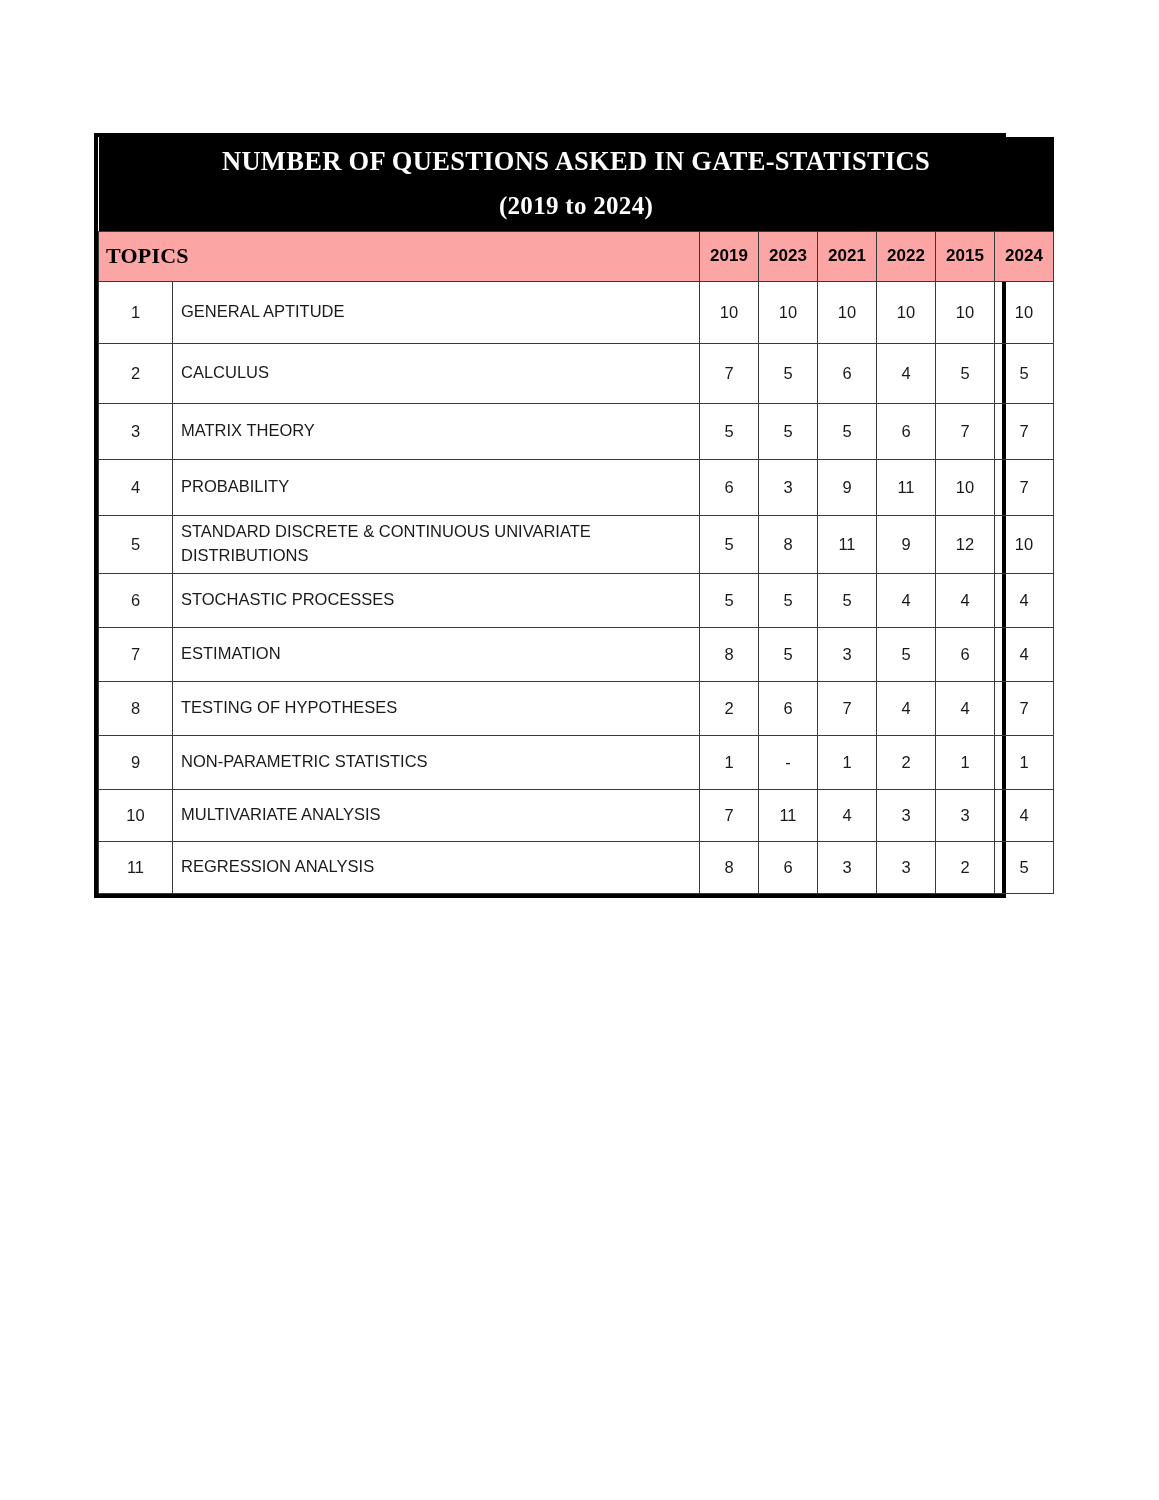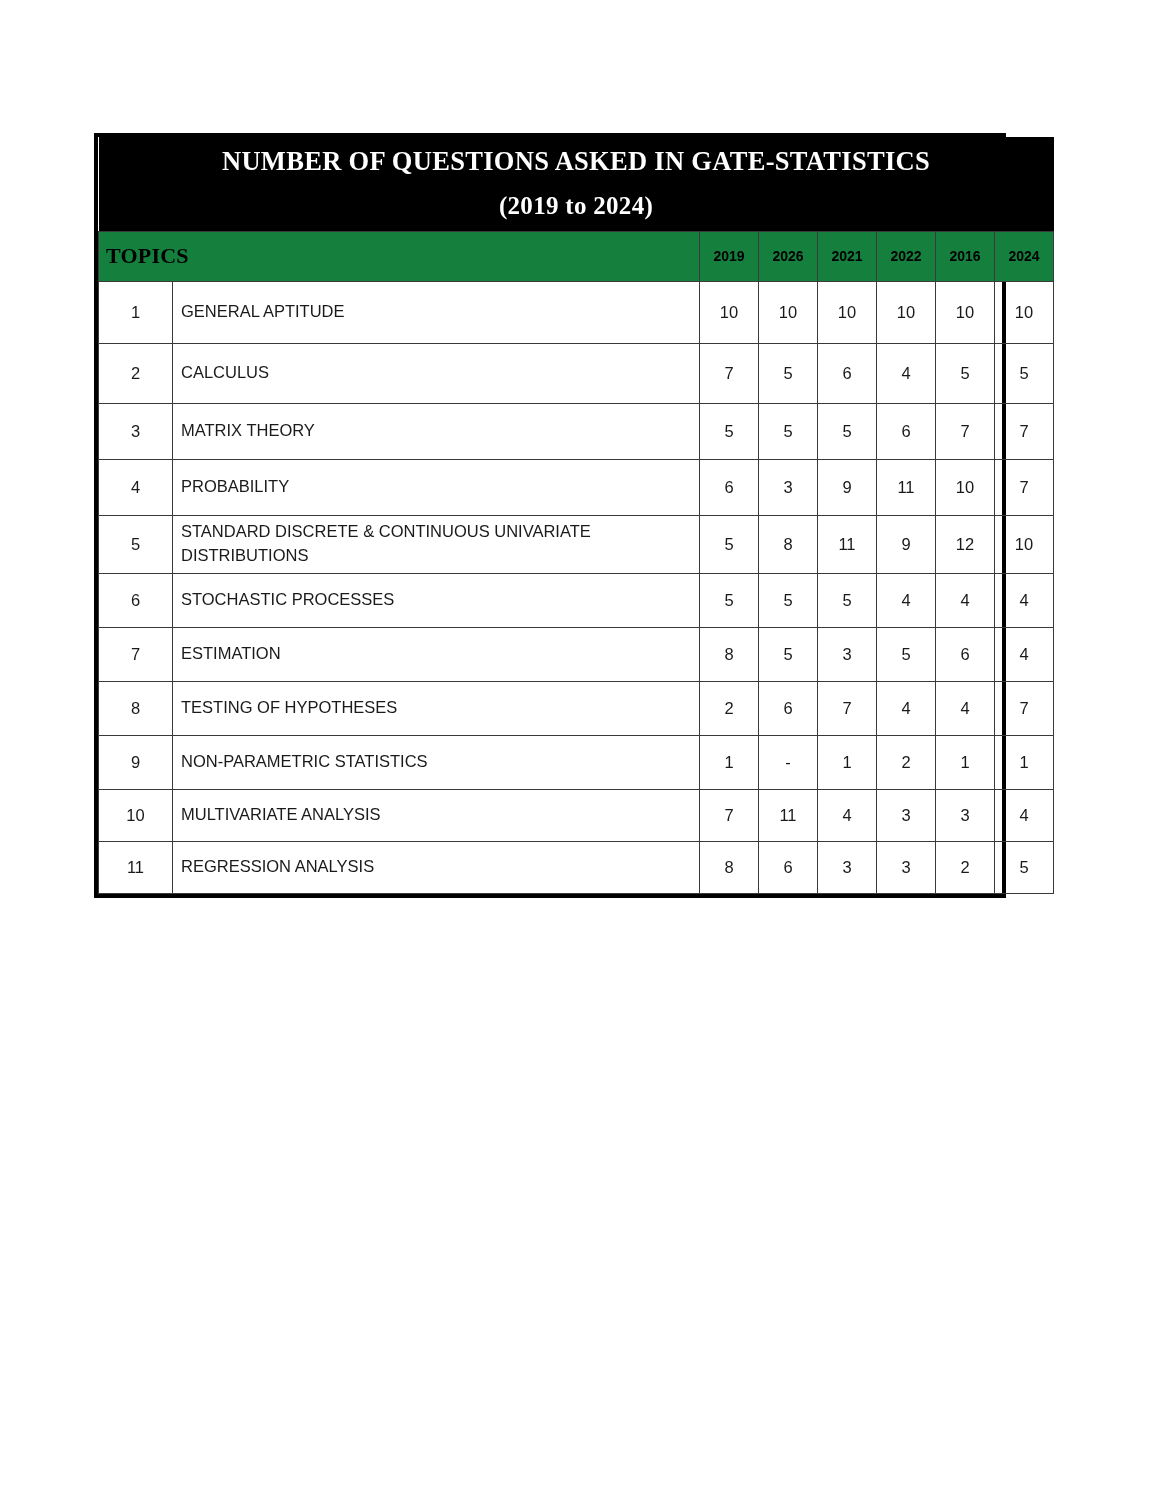--- a/index.html
+++ b/index.html
@@ -60,38 +60,38 @@
     font-weight: bold;
     font-size: 25px;
     letter-spacing: 0.3px;
     line-height: 1.16;
     margin-top: 14px;
     white-space: nowrap;
   }
 
   
   tr.head-row td {
-    background: #15803d;
+    background: #fca5a5;
     border: 1.3px solid #3a3a3a;
     height: 50px;
     box-sizing: border-box;
   }
   td.topics-head {
     font-family: "Liberation Serif", serif;
     font-weight: bold;
     font-size: 22px;
     text-align: left;
     padding-left: 7px;
     color: #000000;
     letter-spacing: 0.2px;
   }
   td.year-head {
     font-family: "Liberation Sans", sans-serif;
     font-weight: bold;
-    font-size: 14px;
+    font-size: 17px;
     text-align: center;
     color: #000000;
   }
 
   
   tr.data-row td {
     border: 1.3px solid #3a3a3a;
     font-size: 16.5px;
     color: #1a1a1a;
     font-weight: normal;
@@ -137,24 +137,24 @@
           <tr class="title-row">
         <td colspan="8">
           <div class="title-main">NUMBER OF QUESTIONS ASKED IN GATE-STATISTICS</div>
           <div class="title-sub">(2019 to 2024)</div>
         </td>
       </tr>
 
       <tr class="head-row">
         <td class="topics-head" colspan="2">TOPICS</td>
         <td class="year-head">2019</td>
-        <td class="year-head">2026</td>
+        <td class="year-head">2023</td>
         <td class="year-head">2021</td>
         <td class="year-head">2022</td>
-        <td class="year-head">2016</td>
+        <td class="year-head">2015</td>
         <td class="year-head">2024</td>
       </tr>
 
       <tr class="data-row" style="height:62px">
         <td class="sn-cell">1</td>
         <td class="topic-cell">GENERAL APTITUDE</td>
         <td class="num-cell">10</td>
         <td class="num-cell">10</td>
         <td class="num-cell">10</td>
         <td class="num-cell">10</td>

